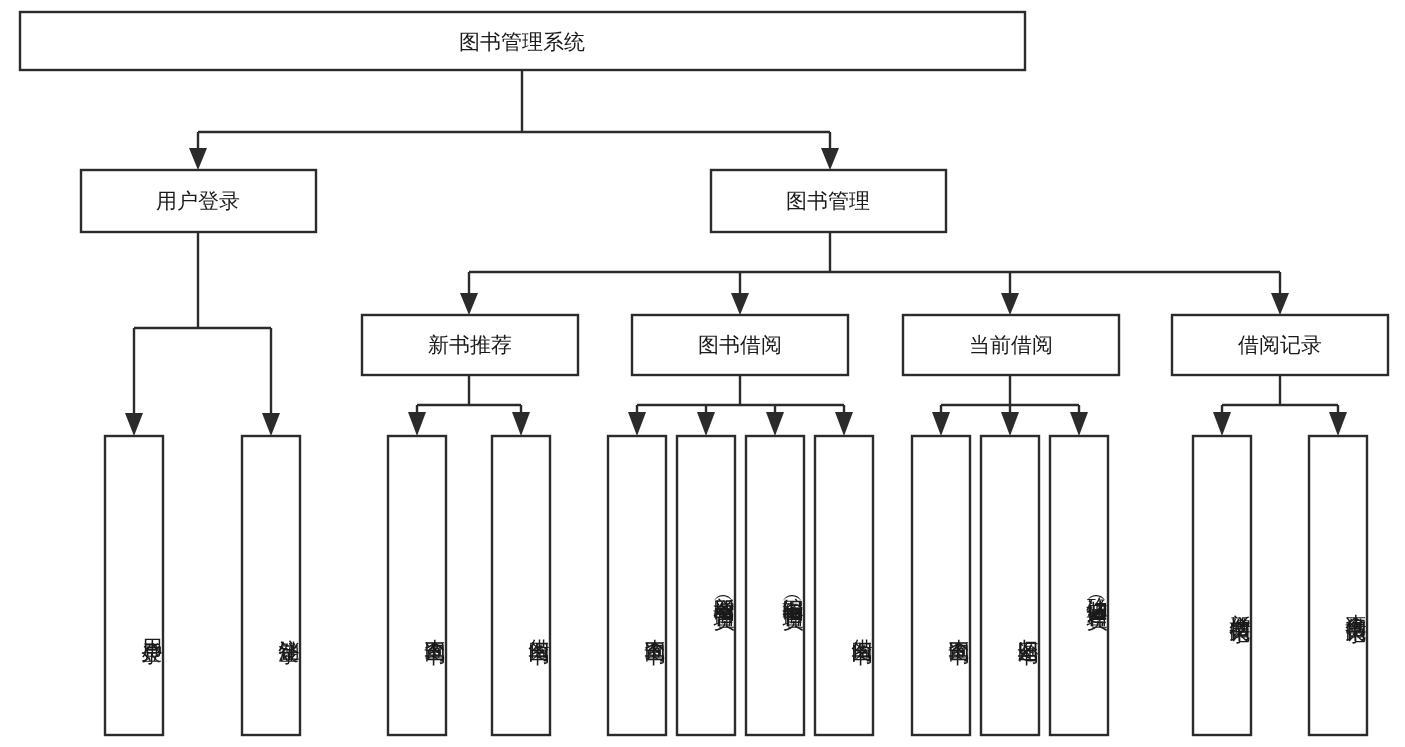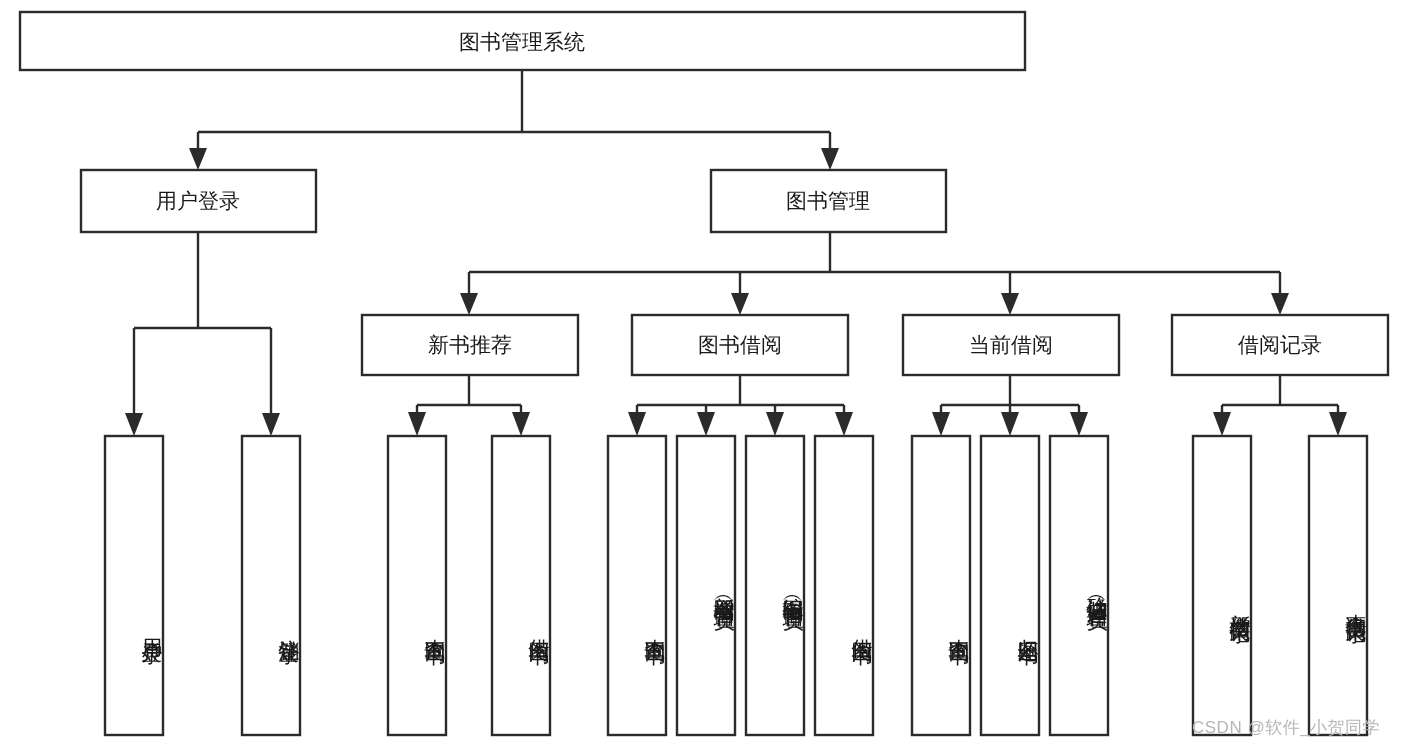--- a/index.html
+++ b/index.html
@@ -203,15 +203,14 @@
   <div class="leaf-label" style="left:746px; top:443px; width:58px; height:292px;">编辑图书（管理员）</div>
   <div class="leaf-label" style="left:815px; top:516px; width:58px; height:219px;">借阅图书</div>
 
   <div class="leaf-label" style="left:912px; top:516px; width:58px; height:219px;">查询图书</div>
   <div class="leaf-label" style="left:981px; top:516px; width:58px; height:219px;">归还图书</div>
   <div class="leaf-label" style="left:1050px; top:443px; width:58px; height:292px;">确认归还（管理员）</div>
 
   <div class="leaf-label" style="left:1193px; top:470px; width:58px; height:265px;">新增借阅记录</div>
   <div class="leaf-label" style="left:1309px; top:470px; width:58px; height:265px;">查询借阅记录</div>
 
-  <div class="watermark" style="left:1192px; top:716px;">CSDN @软件_小贺同学</div>
 
 </div>
 
 </body></html>

